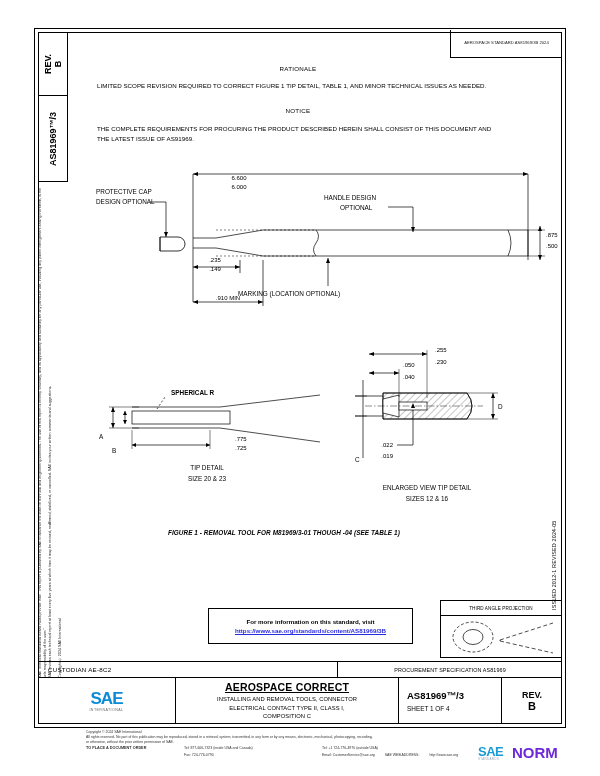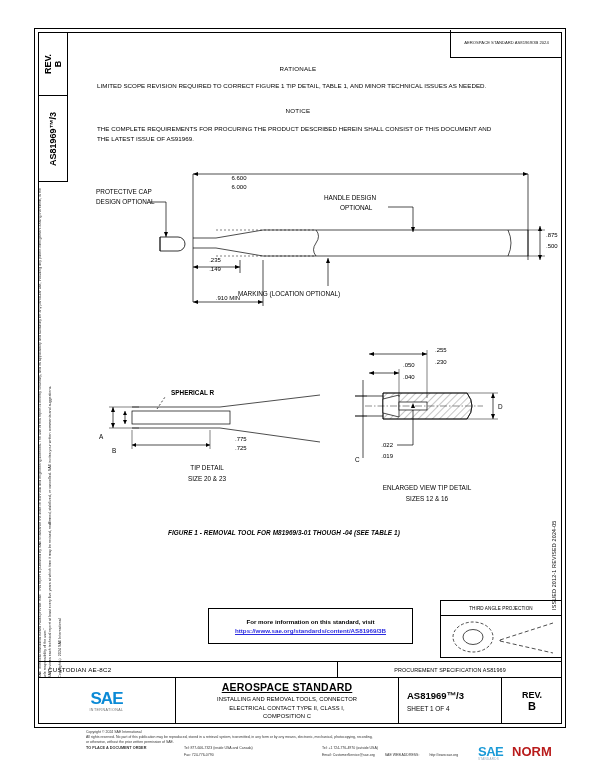--- a/index.html
+++ b/index.html
@@ -81,21 +81,21 @@
   #copy{position:absolute;left:86px;top:730px;width:470px;font-size:3.5px;line-height:1.45;color:#333;}
   #copy .big{font-size:3.8px;}
   .ftrow{display:flex;margin-top:1px;}
   .ftrow .c1{width:98px;font-weight:bold;}
   .ftrow .c2{width:138px;}
   .ftrow .c3{width:180px;}
 
   
   #wm{position:absolute;left:478px;top:744px;width:120px;height:26px;pointer-events:none;}
   #wm .wm1{position:absolute;left:0;top:0;font-size:13px;font-weight:bold;color:#1a9ad7;letter-spacing:-.5px;}
-  #wm .wm2{position:absolute;left:34px;top:0;font-size:13px;font-weight:bold;color:#b91c1c;}
+  #wm .wm2{position:absolute;left:34px;top:0;font-size:15px;font-weight:bold;color:#6d28d9;}
   #wm .wm3{position:absolute;left:0;top:13px;font-size:3px;color:#9ab;letter-spacing:.1em;}
 
   svg{display:block;}
   .dimtxt{font-size:6px;font-family:"Liberation Sans",sans-serif;}
   .lbltxt{font-size:6.4px;font-family:"Liberation Sans",sans-serif;}
 </style>
 </head>
 <body>
 
 <div id="sheet">
@@ -329,21 +329,21 @@
     <div class="cell2">PROCUREMENT SPECIFICATION AS81969</div>
   </div>
 
   <div class="titleblock">
     <div class="tb-logo">
       <div class="saelogo">SAE</div>
       <span class="bar"></span>
       <div class="saesub">INTERNATIONAL</div>
     </div>
     <div class="tb-mid">
-      <div class="as">AEROSPACE STANDARD</div>
+      <div class="as">AEROSPACE CORRECT</div>
       <div class="sub">INSTALLING AND REMOVAL TOOLS, CONNECTOR</div>
       <div class="sub" style="margin-top:0">ELECTRICAL CONTACT  TYPE II, CLASS I,</div>
       <div class="sub" style="margin-top:0">COMPOSITION C</div>
     </div>
     <div class="tb-num">
       <div class="n1">AS81969™/3</div>
       <div class="n2">SHEET 1 OF 4</div>
     </div>
     <div class="tb-rev">
       <div class="r1">REV.</div>

